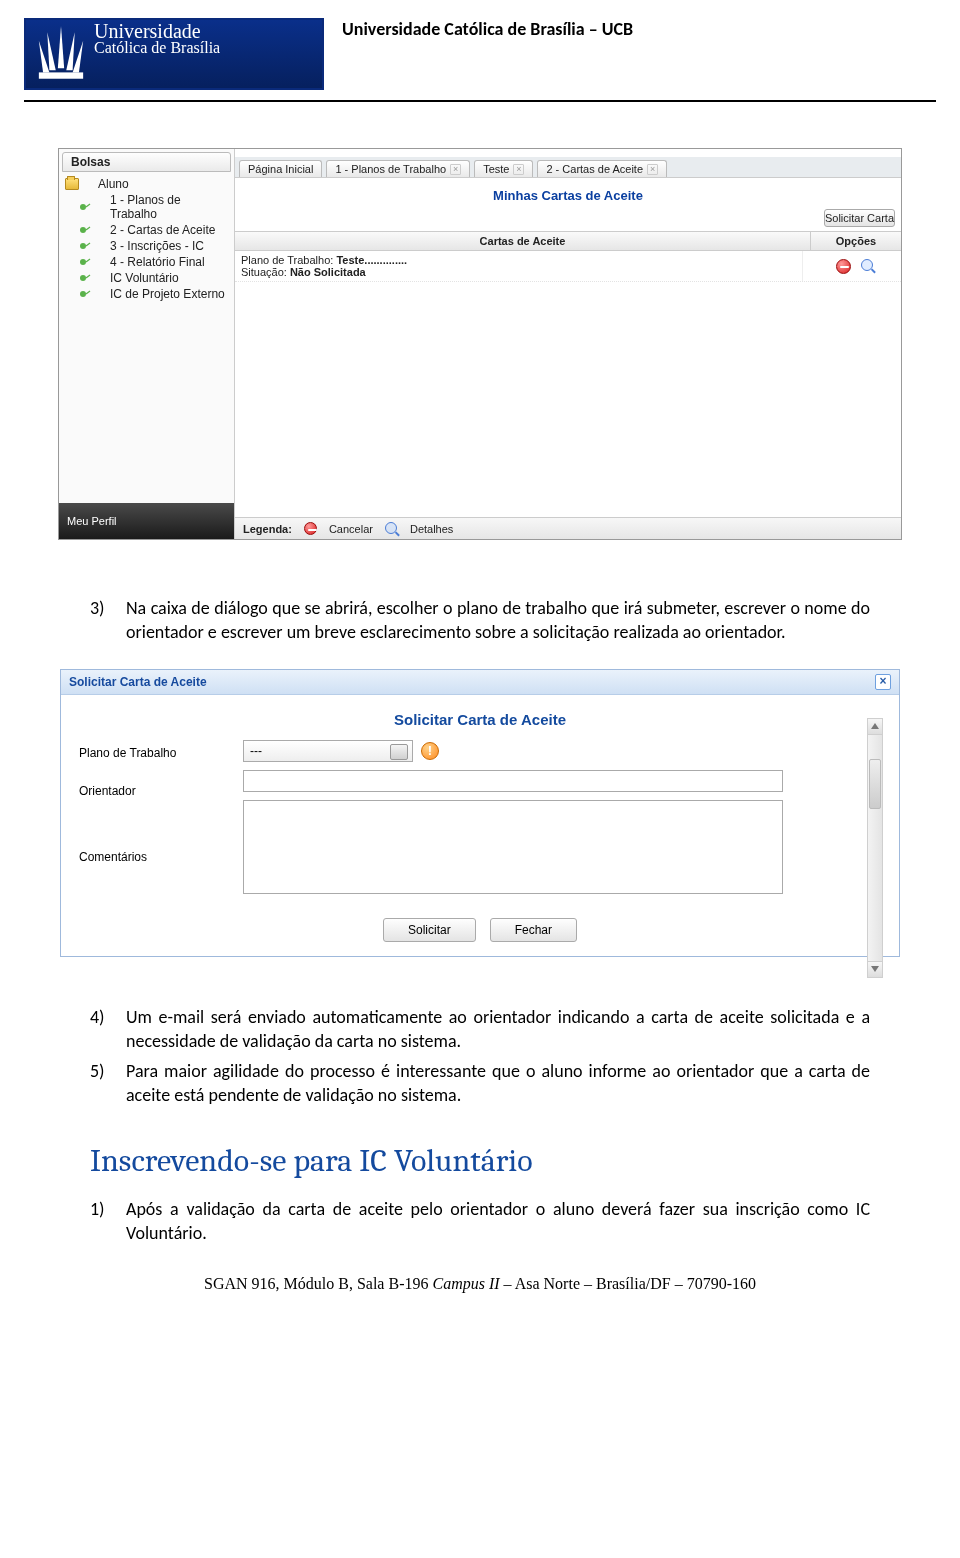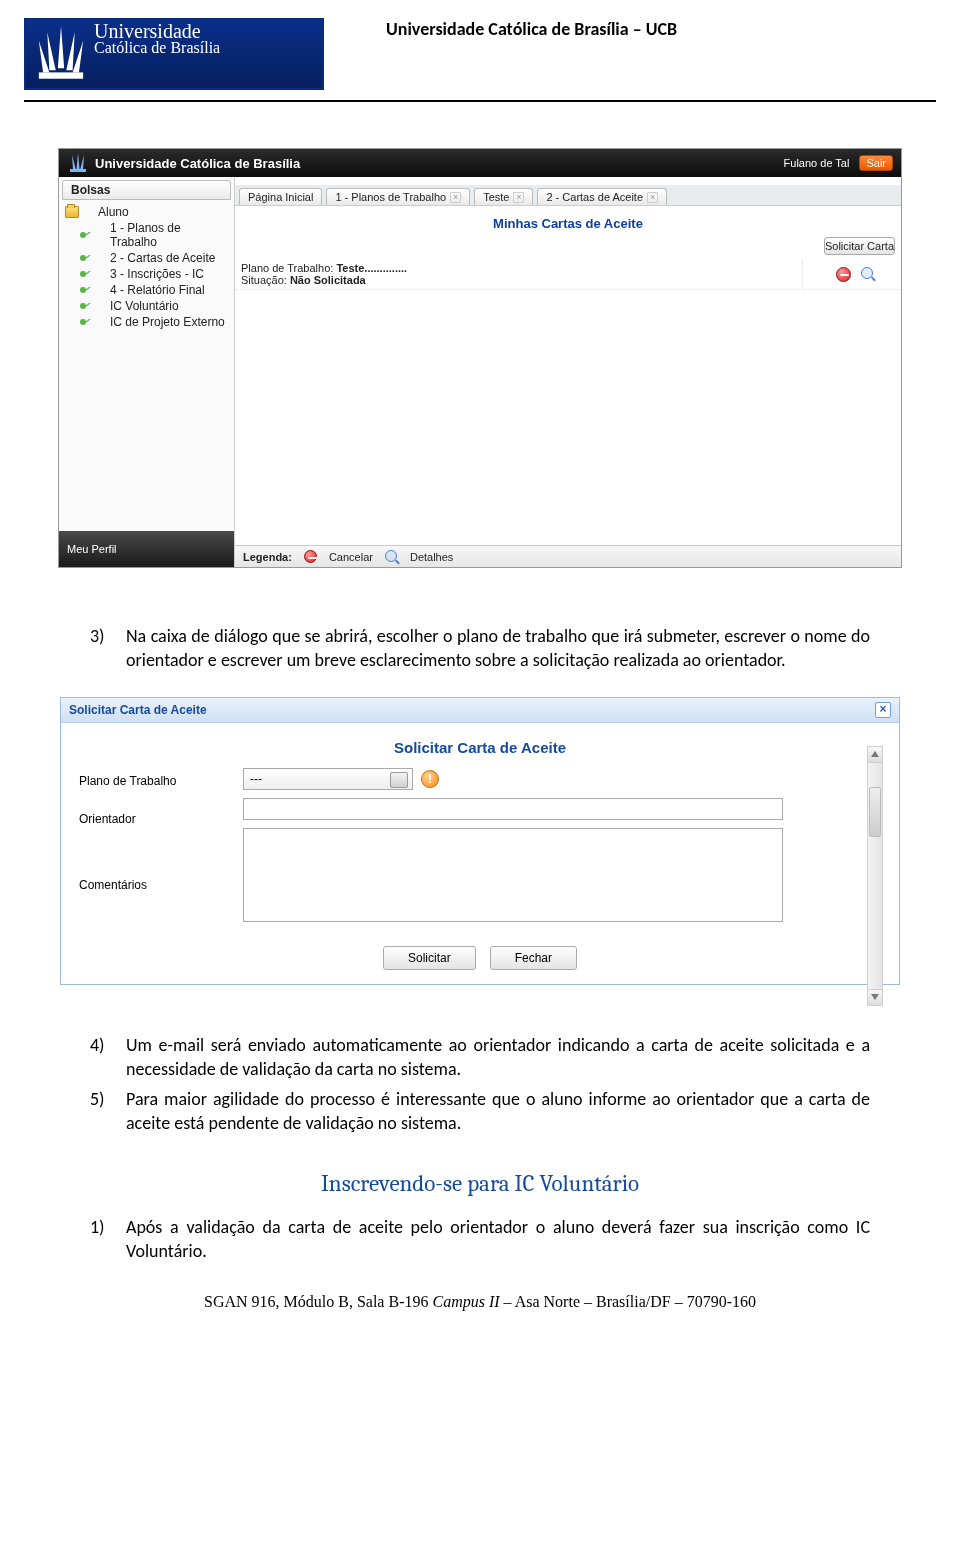--- a/index.html
+++ b/index.html
@@ -27,21 +27,21 @@
     padding-left: 68px;
   }
   .logo-cathedral {
     position: absolute;
     left: 8px; top: 6px;
     width: 54px; height: 58px;
   }
   .logo-text1 { color:#fff; font-size:20px; font-weight:400; font-family: Georgia, 'Times New Roman', serif; }
   .logo-text2 { color:#fff; font-size:16px; font-family: Georgia, 'Times New Roman', serif; margin-top:-4px; }
   .header-titles { flex:1; }
-  .header-titles div { font-size:18px; font-weight:700;margin-left:44px; }
+  .header-titles div { font-size:18px; font-weight:700; }
   .hr { border-bottom:2px solid #000; margin:2px 24px 0 24px; }
 
   
   .sysbox {
     margin: 46px 58px 0 58px;
     border: 1px solid #999;
     background: #fff;
     font-size: 12px;
     font-family: Tahoma, Verdana, Arial, sans-serif;
     color:#222;
@@ -201,21 +201,21 @@
   .warn-icon { width:18px;height:18px;border-radius:50%;background:radial-gradient(circle at 35% 30%,#ffd28a,#ff8a1e);border:1px solid #cc6a00;color:#fff;font-weight:700;text-align:center;line-height:16px;font-size:13px; }
   .text-input { width:100%; max-width:540px; height:22px; border:1px solid #aaa; background:#fff; }
   .textarea-box { width:100%; max-width:540px; height:94px; border:1px solid #aaa; background:#fff; }
   .scroll-track { position:absolute; right:-2px; top:-22px; width:16px; height:260px; background:linear-gradient(90deg,#f3f3f3,#e4e4e4);border:1px solid #cfcfcf; }
   .scroll-arrow { height:16px;background:linear-gradient(180deg,#f6f6f6,#ddd);border-bottom:1px solid #cfcfcf;display:flex;align-items:center;justify-content:center; }
   .scroll-thumb { position:absolute; top:40px; left:1px; width:12px; height:50px; background:linear-gradient(180deg,#eee,#ccc);border:1px solid #bbb;border-radius:2px; }
   .dlg-buttons { display:flex; justify-content:center; gap:14px; padding:8px 0 14px; }
   .dlg-buttons .ext-btn { padding:4px 24px; font-size:12px; }
 
   .doc-text2 { margin: 48px 90px 0 90px; font-size:18px; line-height:1.35; text-align:justify; }
-  .heading-link { color:#144a9e; font-size:23px; margin:34px 90px 18px 90px; font-family: Cambria, Georgia, serif; font-weight:400;text-align:center; }
+  .heading-link { color:#144a9e; font-size:32px; margin:34px 90px 18px 90px; font-family: Cambria, Georgia, serif; font-weight:400; }
 
   .footer-line { margin: 30px 0 18px; text-align:center; font-family:'Times New Roman', serif; font-size:16px; }
   .footer-line .it { font-style:italic; }
 </style>
 </head>
 <body>
 
 <div class="page-header">
   <div class="logo-box">
     <svg class="logo-cathedral" viewBox="0 0 50 55">
@@ -233,33 +233,20 @@
       <div class="logo-text2">Católica de Brasília</div>
     </div>
   </div>
   <div class="header-titles">
     <div>Universidade Católica de Brasília – UCB</div>
   </div>
 </div>
 <div class="hr"></div>
 
 <div class="sysbox">
-  <div class="sys-topbar">
-    <svg class="mini-cathedral" viewBox="0 0 22 22">
-      <g fill="#7fb3ff">
-          <path d="M11 1 L12.5 17 L9.5 17 Z"></path>
-          <path d="M5 3 L9 18 L6 18 Z"></path>
-          <path d="M17 3 L16 18 L13 18 Z"></path>
-          <rect x="3" y="17" width="16" height="3"></rect>
-        </g>
-    </svg>
-    <span class="brand">Universidade Católica de Brasília</span>
-    <span class="user">Fulano de Tal</span>
-    <span class="sair-btn">Sair</span>
-  </div>
   <div class="sys-body">
     <div class="sidebar">
       <div class="sidebar-tab">Bolsas</div>
       <div class="tree">
         <div class="tree-folder">
           <span class="folder-icon"></span>
           <span>Aluno</span>
         </div>
         <div class="tree-item">
             <span class="leaf-icon">
@@ -332,20 +319,24 @@
             <span class="tab-close">×</span>
           </div>
         <div class="tab">
             <span>2 - Cartas de Aceite</span>
             <span class="tab-close">×</span>
           </div>
       </div>
       <div class="panel-title">Minhas Cartas de Aceite</div>
       <div class="rightbtn-row">
         <span class="ext-btn">Solicitar Carta</span>
+      </div>
+      <div class="grid-head">
+        <div class="gh-main">Cartas de Aceite</div>
+        <div class="gh-opts">Opções</div>
       </div>
       <div class="grid-body">
         <div class="grid-row">
           <div class="gr-main">
             <div><span>Plano de Trabalho: </span><b>Teste..............</b></div>
             <div><span>Situação: </span><b>Não Solicitada</b></div>
           </div>
           <div class="gr-opts">
             <span class="cancel-icon"></span>
             <span class="lens-icon"></span>

